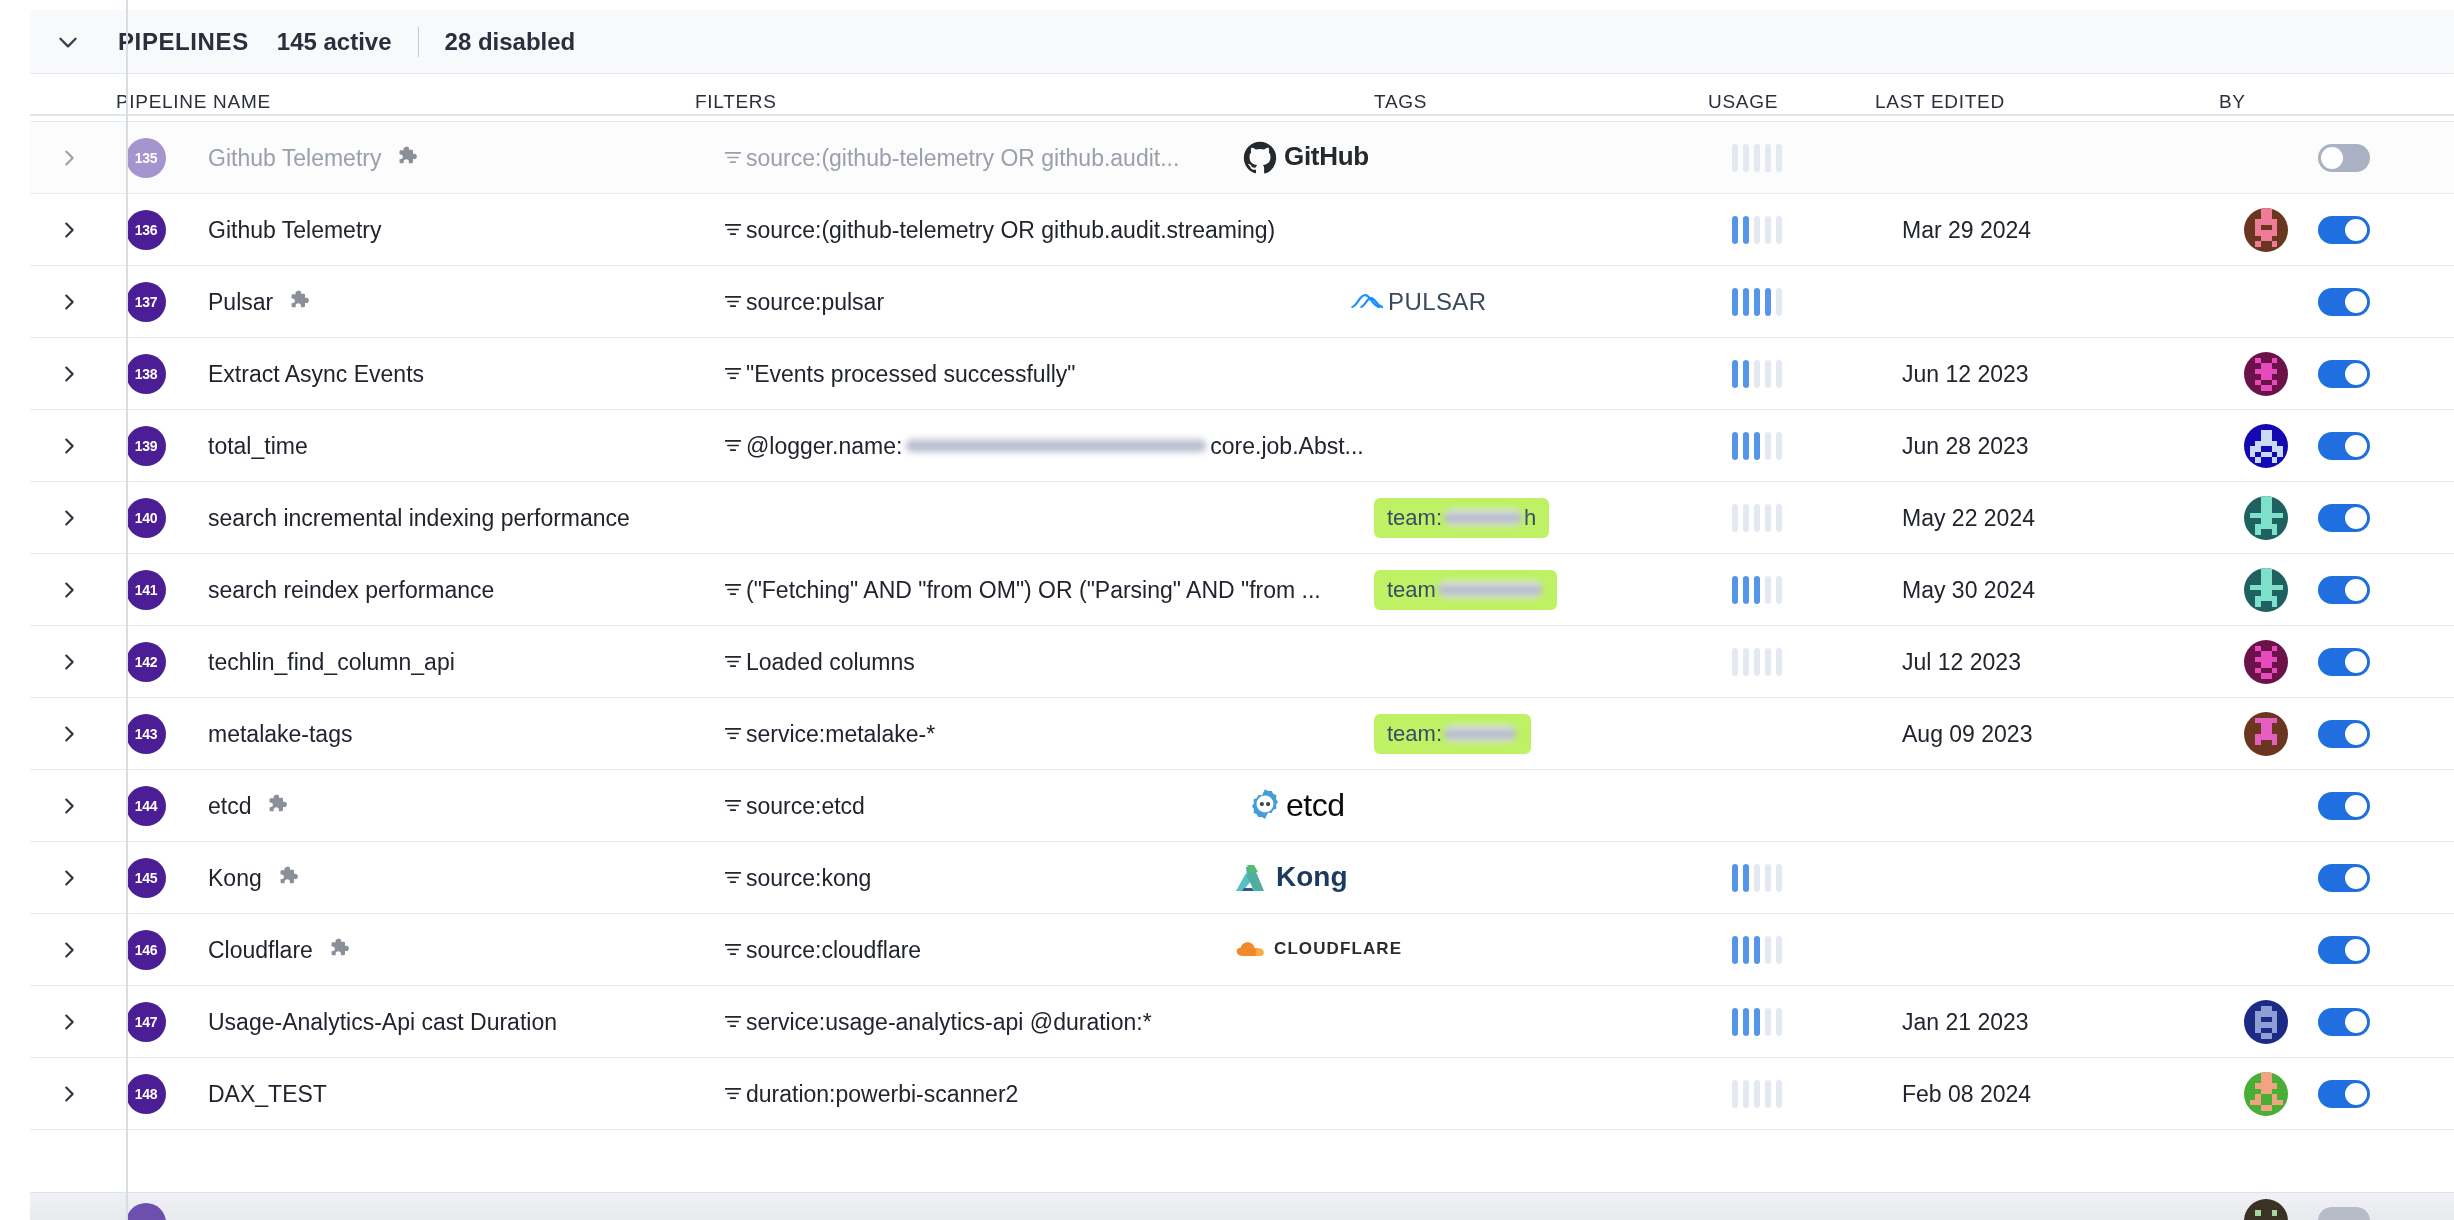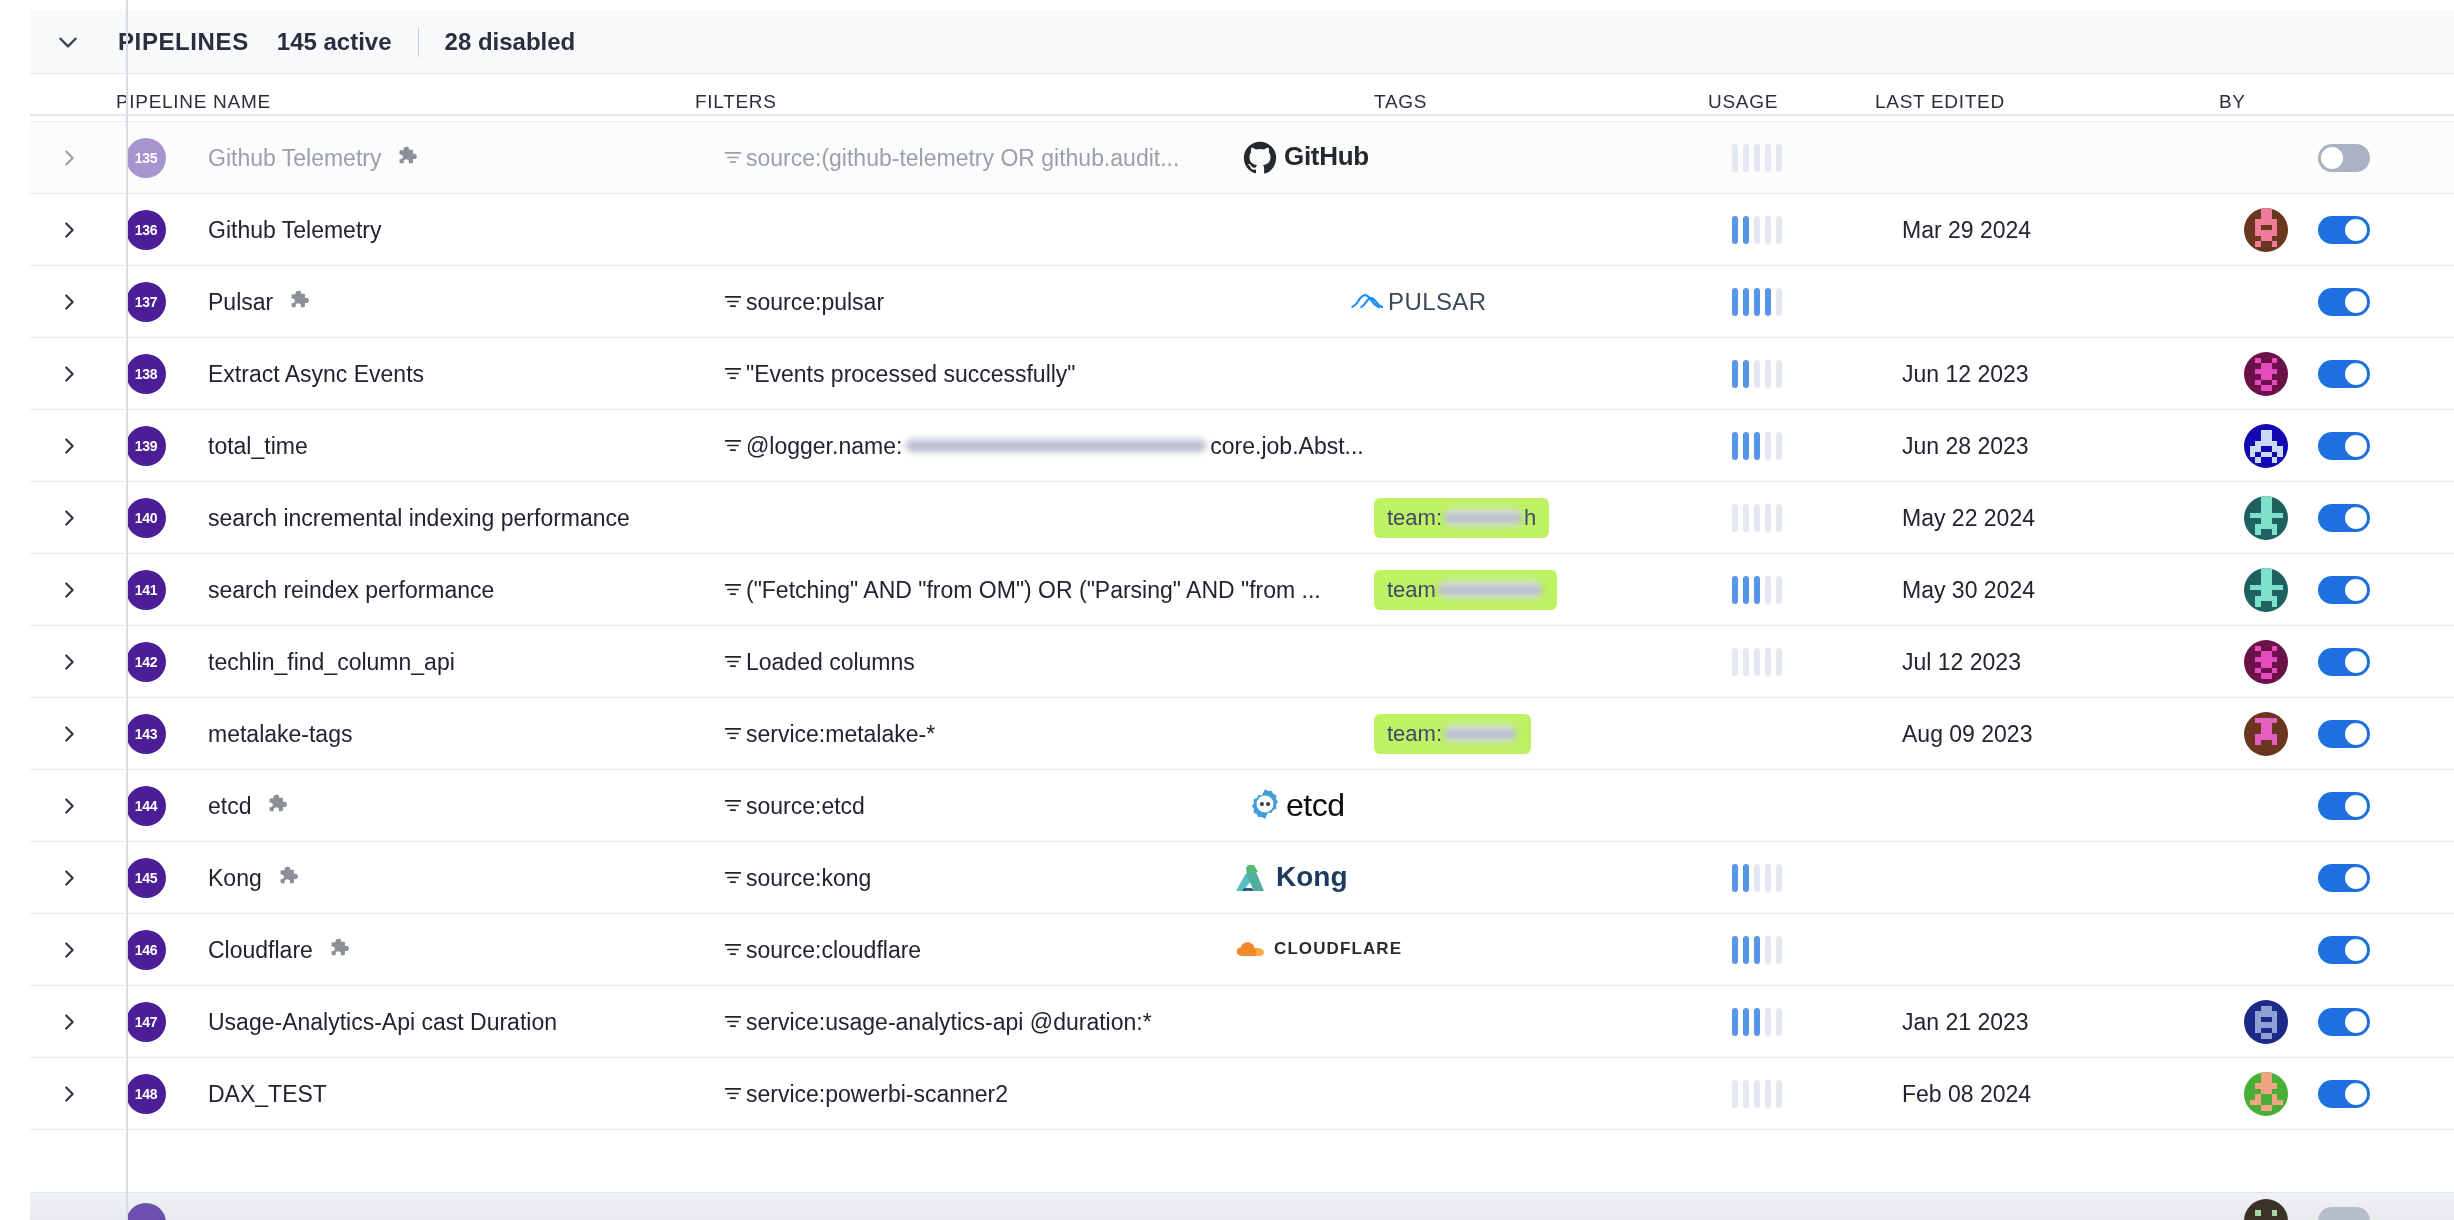--- a/index.html
+++ b/index.html
@@ -380,20 +380,30 @@
       </div>
       <div class="row">
         <div class="row-expand">
       <svg width="22" height="22" viewBox="0 0 24 24" fill="none" stroke="#2f3440" stroke-width="2.3" stroke-linecap="round" stroke-linejoin="round">
             <polyline points="9 5 16 12 9 19"></polyline>
           </svg>
     </div>
         <div class="row-num">136</div>
         <div class="row-name">
           <span>Github Telemetry</span>
+        </div>
+        <div class="row-filter">
+      <span>
+    <svg class="filter-icon" width="22" height="22" viewBox="0 0 24 24" fill="none" stroke="currentColor" stroke-width="1.9" stroke-linecap="round">
+      <line x1="4" y1="7" x2="20" y2="7"></line>
+      <line x1="6.5" y1="12" x2="17.5" y2="12"></line>
+      <line x1="9.5" y1="17" x2="14.5" y2="17"></line>
+    </svg>
+  </span>
+          <span class="filter-text">source:(github-telemetry OR github.audit.streaming)</span>
         </div>
         <div class="row-usage">
           <span class="ubar on"></span>
           <span class="ubar on"></span>
           <span class="ubar"></span>
           <span class="ubar"></span>
           <span class="ubar"></span>
         </div>
         <div class="row-edited">Mar 29 2024</div>
         <div class="row-avatar">
@@ -1000,21 +1010,21 @@
           <span>DAX_TEST</span>
         </div>
         <div class="row-filter">
       <span>
     <svg class="filter-icon" width="22" height="22" viewBox="0 0 24 24" fill="none" stroke="currentColor" stroke-width="1.9" stroke-linecap="round">
       <line x1="4" y1="7" x2="20" y2="7"></line>
       <line x1="6.5" y1="12" x2="17.5" y2="12"></line>
       <line x1="9.5" y1="17" x2="14.5" y2="17"></line>
     </svg>
   </span>
-          <span class="filter-text">service:powerbi-scanner2</span>
+          <span class="filter-text">duration:powerbi-scanner2</span>
         </div>
         <div class="row-usage">
           <span class="ubar"></span>
           <span class="ubar"></span>
           <span class="ubar"></span>
           <span class="ubar"></span>
           <span class="ubar"></span>
         </div>
         <div class="row-edited">Feb 08 2024</div>
         <div class="row-avatar">

